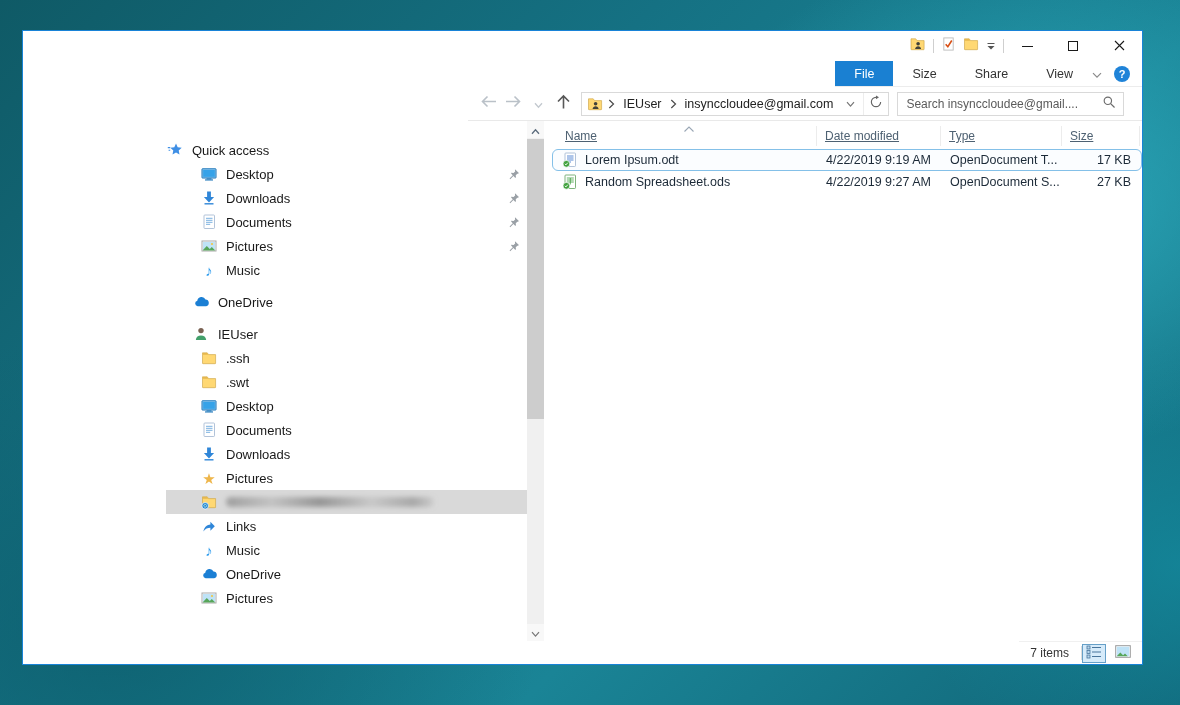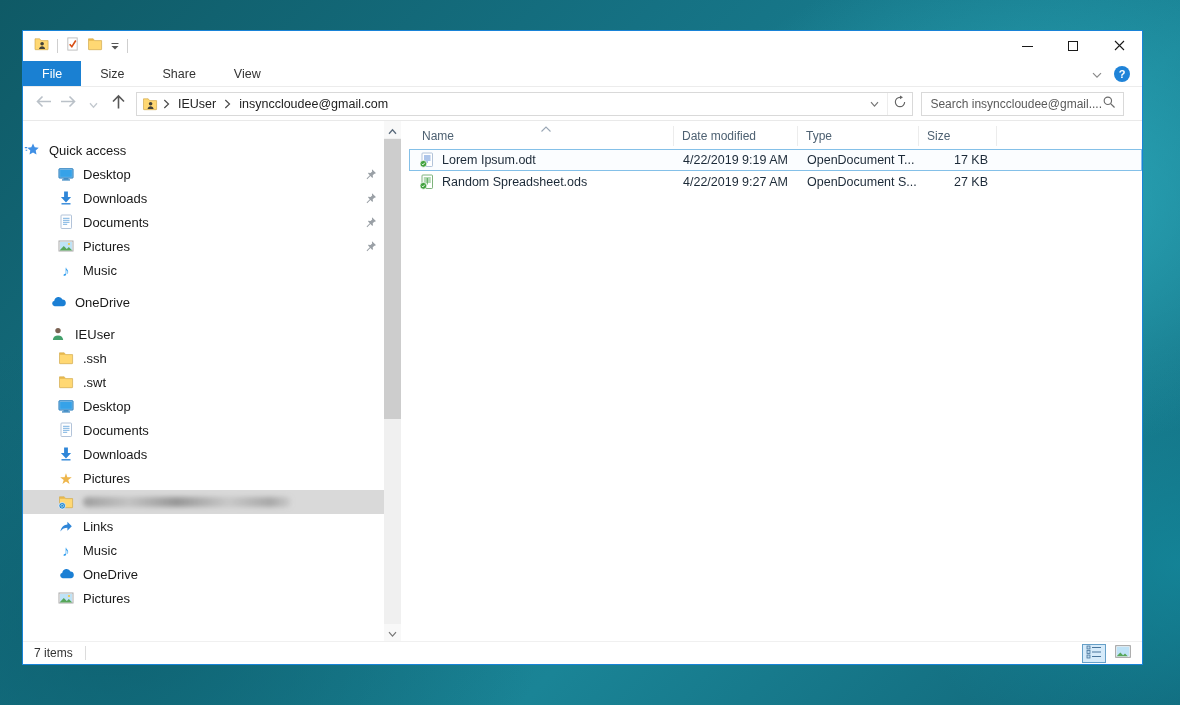--- a/index.html
+++ b/index.html
@@ -5,21 +5,21 @@
   * { margin:0; padding:0; box-sizing:border-box; }
   html,body { width:1180px; height:705px; overflow:hidden; font-family:"Liberation Sans",sans-serif; }
   .desktop { position:absolute; inset:0;
     background:
       radial-gradient(ellipse 600px 420px at 88% 28%, rgba(46,172,190,.85) 0%, rgba(46,172,190,0) 60%),
       radial-gradient(ellipse 500px 400px at 100% 80%, rgba(20,140,160,.7) 0%, rgba(20,140,160,0) 55%),
       radial-gradient(ellipse 700px 500px at 10% 90%, rgba(13,95,110,.8) 0%, rgba(13,95,110,0) 60%),
       linear-gradient(135deg, #0f5a66 0%, #157183 35%, #1a8496 65%, #116678 100%);
   }
   .win { position:absolute; left:22px; top:30px; width:1121px; height:635px; background:#fff;
-         border:1px solid #1883d7; display:flex; flex-direction:column; }
+         border:1px solid #1883d7; display:flex; flex-direction:column;align-items:flex-end; }
 
   
   .titlebar { flex:0 0 30px; display:flex; align-items:center; }
   .qat { display:flex; align-items:center; padding-left:10px; gap:7px; height:100%; }
   .vsep { width:1px; height:14px; background:#cfcfcf; }
   .win-controls { margin-left:auto; display:flex; height:100%; }
   .wc { width:46px; height:100%; display:flex; align-items:center; justify-content:center; }
   .glyph-min { width:11px; height:1px; background:#1a1a1a; }
   .glyph-max { width:10px; height:10px; border:1px solid #1a1a1a; }
 
@@ -34,21 +34,21 @@
   
   .navbar { flex:0 0 34px; display:flex; align-items:center; padding:0 18px 0 8px; border-bottom:1px solid #e9e9e9; }
   .navbtn { width:25px; height:26px; display:flex; align-items:center; justify-content:center; flex:0 0 auto; }
   .addr { flex:1; height:24px; border:1px solid #d9d9d9; display:flex; align-items:center;
           margin:0 8px 0 5px; font-size:12.5px; color:#222; background:#fff; min-width:0; }
   .crumb { padding:0 5px; white-space:nowrap; }
   .crumb-ic { padding:0 2px 0 5px; display:flex; }
   .addr-right { margin-left:auto; display:flex; height:22px; }
   .addr-btn { width:25px; height:100%; display:flex; align-items:center; justify-content:center; border-left:1px solid #ededed; }
   .search { flex:0 0 192px; height:24px; border:1px solid #d9d9d9; display:flex; align-items:center;
-            padding:0 7px 0 8px; font-size:12px; color:#5a5a5a; background:#fff; }
+            padding:0 7px 0 8px; font-size:12px; color:#5a5a5a; background:#fff;gap:24px; }
   .search .ph { flex:1; white-space:nowrap; overflow:hidden; }
 
   
   .main { flex:1; display:flex; min-height:0; }
   .sidebar { flex:0 0 378px; position:relative; overflow:hidden; padding-top:17px; }
   .side-item { height:24px; display:flex; align-items:center; font-size:13px; color:#191919; position:relative; }
   .side-item .ic { width:18px; flex:0 0 18px; display:flex; justify-content:center; align-items:center; margin-right:8px; }
   .side-item.sel { background:#d9d9d9; }
   .gap { margin-top:8px; }
   .pin { position:absolute; right:24px; top:6px; }
@@ -59,28 +59,28 @@
 
   
   .scrollbar { position:absolute; top:0; right:0; bottom:0; width:17px; background:#f0f0f0; }
   .sb-btn { position:absolute; left:0; width:17px; height:17px; background:#f8f8f8;
             display:flex; align-items:center; justify-content:center; }
   .sb-thumb { position:absolute; left:0; top:18px; width:17px; height:280px; background:#cdcdcd; }
 
   
   .filepanel { flex:1; padding:2px 0 0 8px; min-width:0; }
   .fheader { display:flex; height:26px; align-items:center; font-size:12px; color:#4e6172; position:relative; }
-  .hcell { height:20px; display:flex; align-items:center; border-right:1px solid #ececec; }
+  .hcell { height:20px; display:flex; align-items:center; border-right:1px solid #ececec;text-decoration:underline; }
   .hcell.c-name { flex:0 0 265px; padding-left:13px; }
   .hcell.c-date { flex:0 0 124px; padding-left:8px; }
   .hcell.c-type { flex:0 0 121px; padding-left:8px; }
   .hcell.c-size { flex:0 0 78px;  padding-left:8px; }
   .sortmark { position:absolute; left:131px; top:-1px; }
   .frow { display:flex; height:22px; align-items:center; font-size:12.5px; color:#1c2a38; border:1px solid transparent; }
-  .frow.sel { border-color:#84c0e8; background:#fbfdff; }
+  .frow.sel { border-color:#84c0e8; background:#fbfdff;border-radius:6px; }
   .fcell { white-space:nowrap; overflow:hidden; }
   .c1 { flex:0 0 265px; display:flex; align-items:center; gap:7px; padding-left:9px; }
   .c2 { flex:0 0 124px; padding-left:8px; }
   .c3 { flex:0 0 121px; padding-left:8px; }
   .c4 { flex:0 0 78px; text-align:right; padding-right:10px; }
 
   
   .statusbar { flex:0 0 23px; display:flex; align-items:center; font-size:12px; color:#333;
                padding-left:11px; border-top:1px solid #f0f0f0; }
   .status-sep { width:1px; height:14px; background:#dcdcdc; margin-left:12px; }

